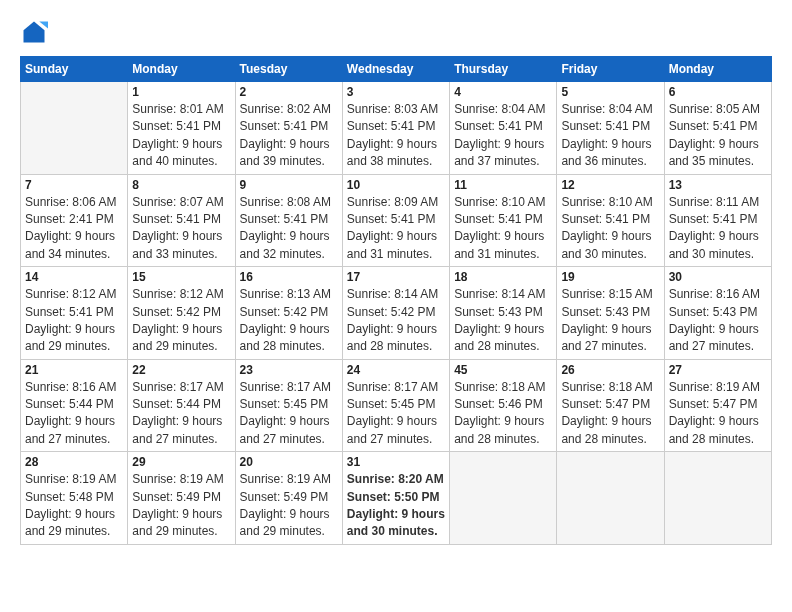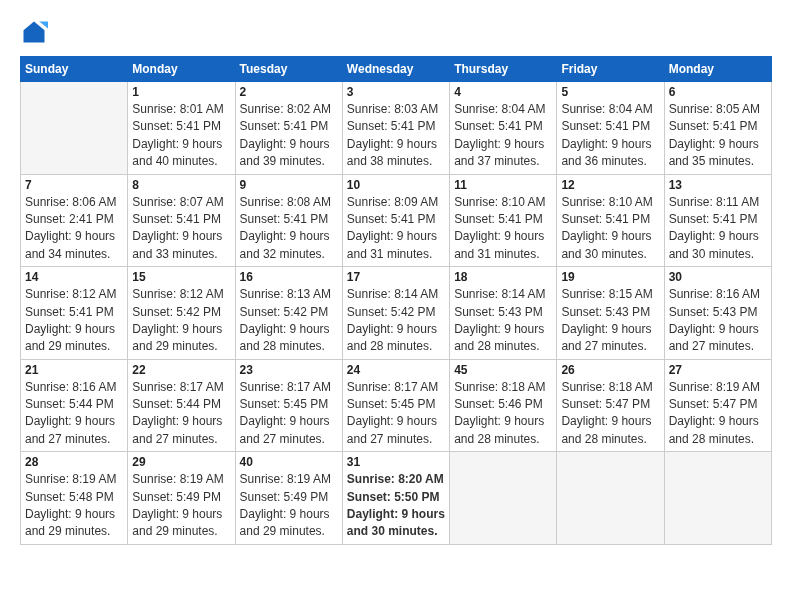--- a/index.html
+++ b/index.html
@@ -339,21 +339,21 @@
 and 29 minutes.</div>
           </td>
           <td>
             <span class="day-num">29</span>
             <div class="day-info" style="white-space: pre-line;">Sunrise: 8:19 AM
 Sunset: 5:49 PM
 Daylight: 9 hours
 and 29 minutes.</div>
           </td>
           <td>
-            <span class="day-num">40</span>
+            <span class="day-num">20</span>
             <div class="day-info" style="white-space: pre-line;">Sunrise: 8:19 AM
 Sunset: 5:49 PM
 Daylight: 9 hours
 and 29 minutes.</div>
           </td>
           <td>
             <span class="day-num">31</span>
             <div class="day-info" style="white-space: pre-line; font-weight: bold;">Sunrise: 8:20 AM
 Sunset: 5:50 PM
 Daylight: 9 hours

